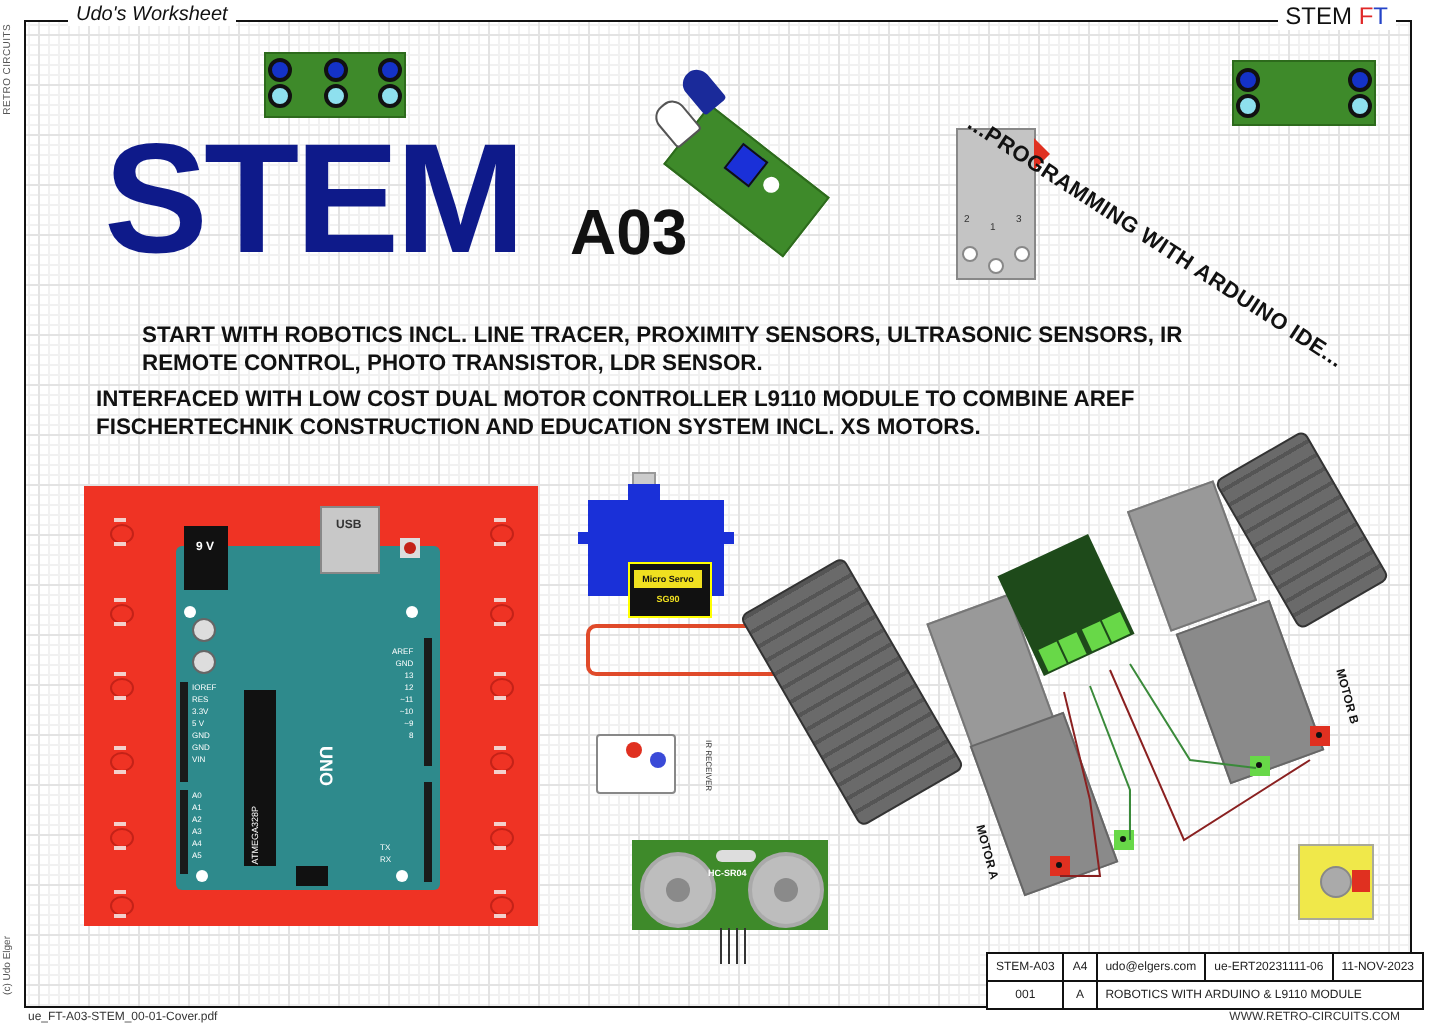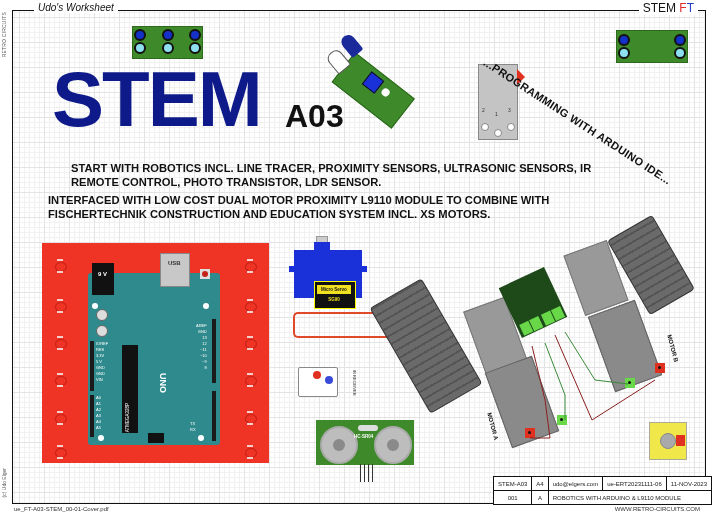--- a/index.html
+++ b/index.html
@@ -128,21 +128,21 @@
   <div class="n" style="left:16px;top:46px;">1</div>
   <div class="n" style="left:29px;top:42px;">3</div>
   <div class="pad" style="left:2px;top:58px;"></div>
   <div class="pad" style="left:15px;top:64px;"></div>
   <div class="pad" style="left:28px;top:58px;"></div>
 </div>
 
 <div class="diag">...PROGRAMMING WITH ARDUINO IDE...</div>
 
 <div class="para p1" style="width:560px;">START WITH ROBOTICS INCL. LINE TRACER, PROXIMITY SENSORS, ULTRASONIC SENSORS, IR REMOTE CONTROL, PHOTO TRANSISTOR, LDR SENSOR.</div>
-<div class="para p2" style="width:560px;">INTERFACED WITH LOW COST DUAL MOTOR PROXIMITY L9110 MODULE TO COMBINE WITH FISCHERTECHNIK CONSTRUCTION AND EDUCATION SYSTEM INCL. XS MOTORS.</div>
+<div class="para p2" style="width:560px;">INTERFACED WITH LOW COST DUAL MOTOR CONTROLLER L9110 MODULE TO COMBINE AREF FISCHERTECHNIK CONSTRUCTION AND EDUCATION SYSTEM INCL. XS MOTORS.</div>
 
 <div class="redboard">
   <div class="peg" style="left:12px;top:16px;">
       <div class="bar"></div>
       <div class="ring"></div>
       <div class="bar2"></div>
     </div>
   <div class="peg" style="left:12px;top:56px;">
       <div class="bar"></div>
       <div class="ring"></div>

